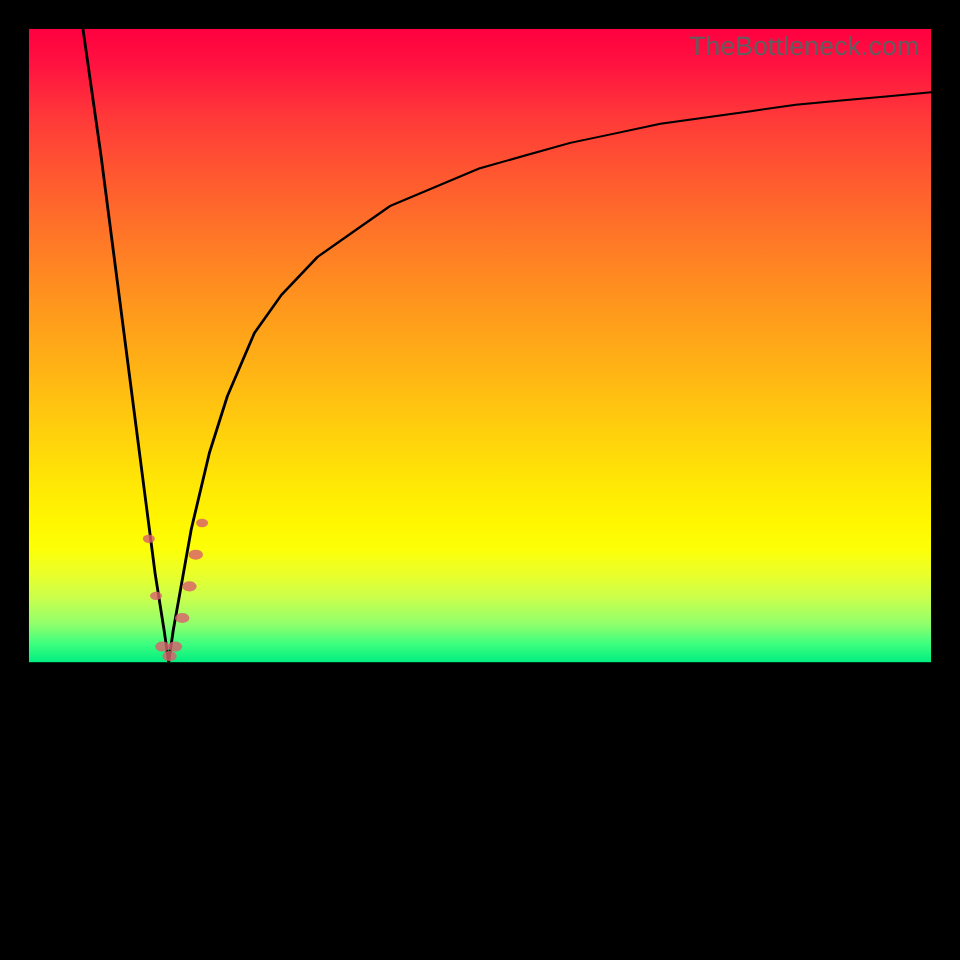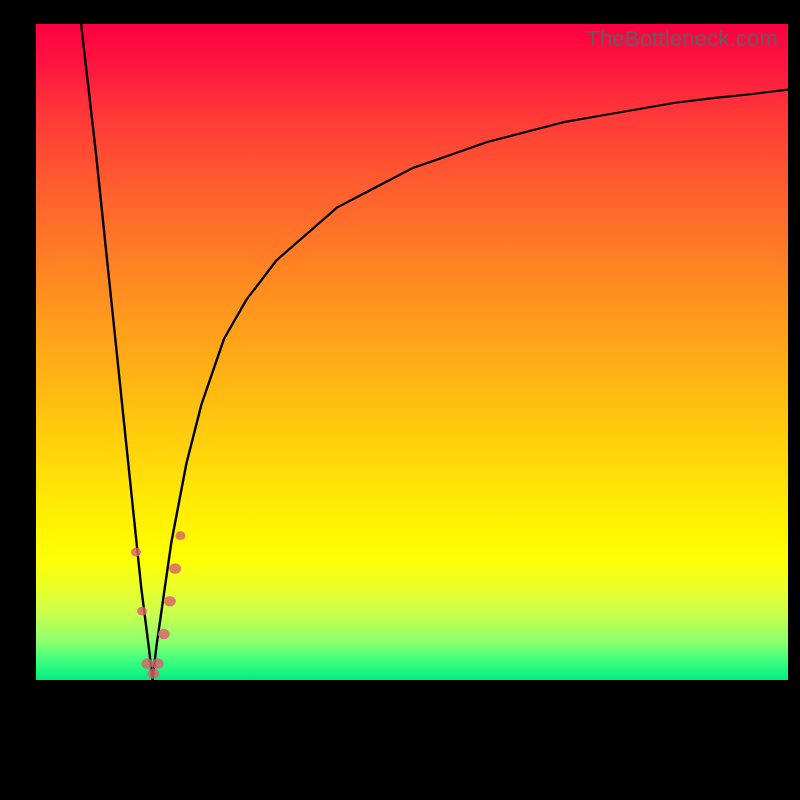--- a/index.html
+++ b/index.html
@@ -15,23 +15,22 @@
     position: relative;
     width: 800px;
     height: 800px;
     background: #000;
   }
   .plot-area {
     position: absolute;
     left: 24px;
     top: 24px;
     width: 752px;
-    height: 656px;
+    height: 528px;
     overflow: hidden;
-    margin-left: 12px;
   }
   .gradient-bg {
     position: absolute;
     inset: 0;
     background: linear-gradient(
       to bottom,
       #ff0040 0%,
       #ff1440 6%,
       #ff3939 14%,
       #ff5b2f 24%,

